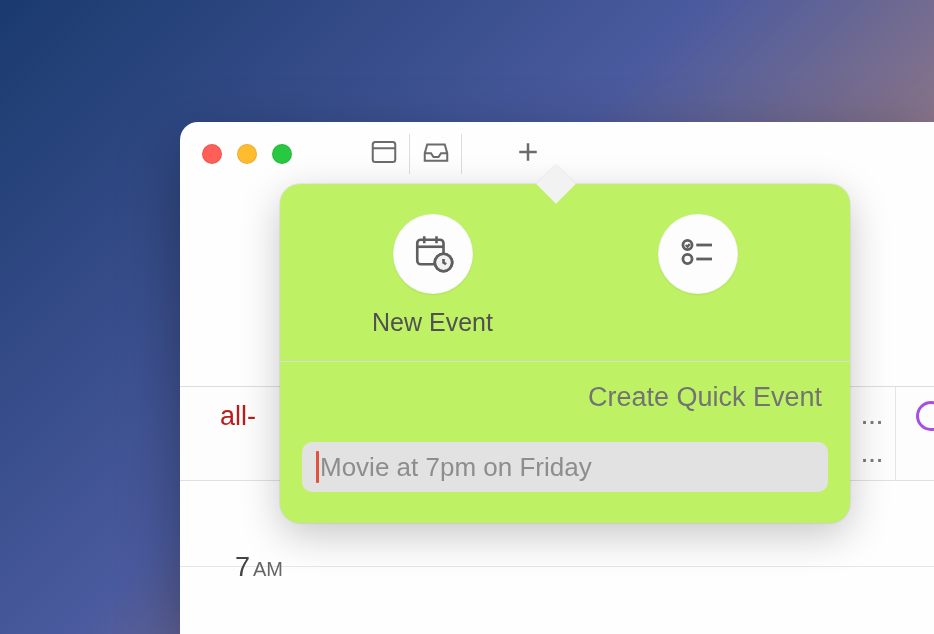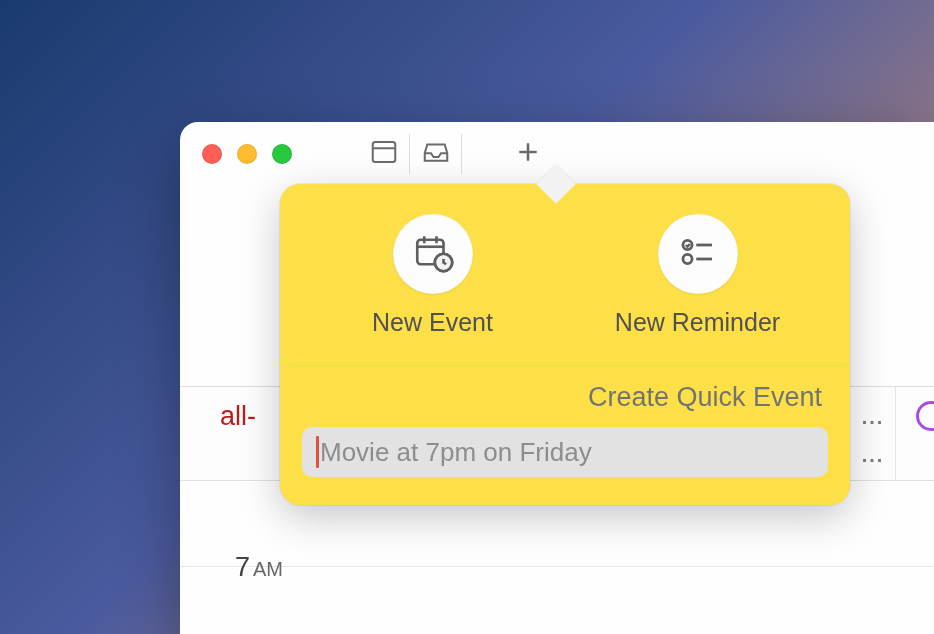--- a/index.html
+++ b/index.html
@@ -102,24 +102,24 @@
       font-weight: 500;
     }
     .hour-label .ampm { font-size: 20px; color: #666; margin-left: 3px; margin-top: 40px; }
 
     
     .popover {
       position: absolute;
       left: 280px;
       top: 184px;
       width: 570px;
-      background: #fde047;
+      background: #bef264;
       border-radius: 20px;
       box-shadow: 0 12px 40px rgba(0,0,0,0.22), 0 0 0 1px rgba(0,0,0,0.05);
-      padding-bottom: 28px;
+      padding-bottom: 16px;
     }
     .popover-arrow {
       position: absolute;
       top: -14px; left: 262px;
       width: 28px; height: 28px;
       background: #f2f2f2;
       transform: rotate(45deg);
       border-top-left-radius: 4px;
       box-shadow: -1px -1px 1px rgba(0,0,0,0.04);
     }
@@ -148,21 +148,21 @@
     .popover-divider { height: 1px; background: #dcdcdc; margin: 0; }
 
     .quick-title {
       font-size: 27px;
       color: #737373;
       padding: 20px 28px 14px;
       font-weight: 400;
       text-align: right;
     }
     .quick-input-wrap {
-      margin: 0 22px;
+      margin: 15px 22px;
       position: relative;
     }
     .quick-input {
       width: 100%;
       height: 50px;
       border: none;
       border-radius: 10px;
       background: #e2e2e2;
       padding: 0 16px 0 18px;
       font-size: 26px;
@@ -264,21 +264,20 @@
         <span>
           <svg width="42" height="42" viewBox="0 0 24 24" fill="none" stroke="currentColor" stroke-width="1.6">
             <circle cx="6" cy="8" r="2.6"></circle>
             <path d="M5 8l1 1 1.3-1.6" stroke-width="1.3"></path>
             <line x1="11" y1="8" x2="20" y2="8"></line>
             <circle cx="6" cy="16" r="2.6"></circle>
             <line x1="11" y1="16" x2="20" y2="16"></line>
           </svg>
         </span>
       </div>
-      <div class="tab-label">New Reminder</div>
     </div>
   </div>
 
   <div class="popover-divider"></div>
 
   <div class="quick-title">Create Quick Event</div>
 
   <div class="quick-input-wrap">
     <input class="quick-input" type="text" placeholder="Movie at 7pm on Friday" style="">
     <div class="cursor-bar"></div>

